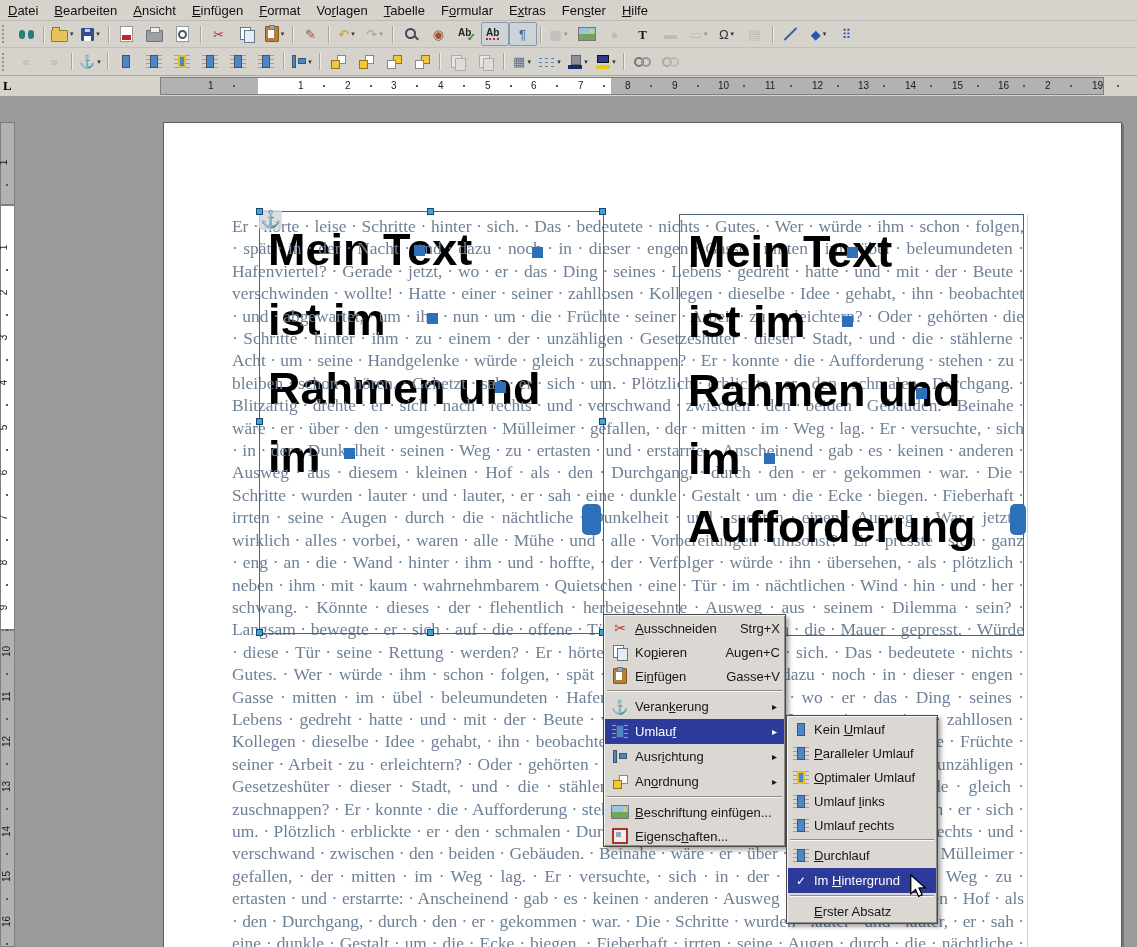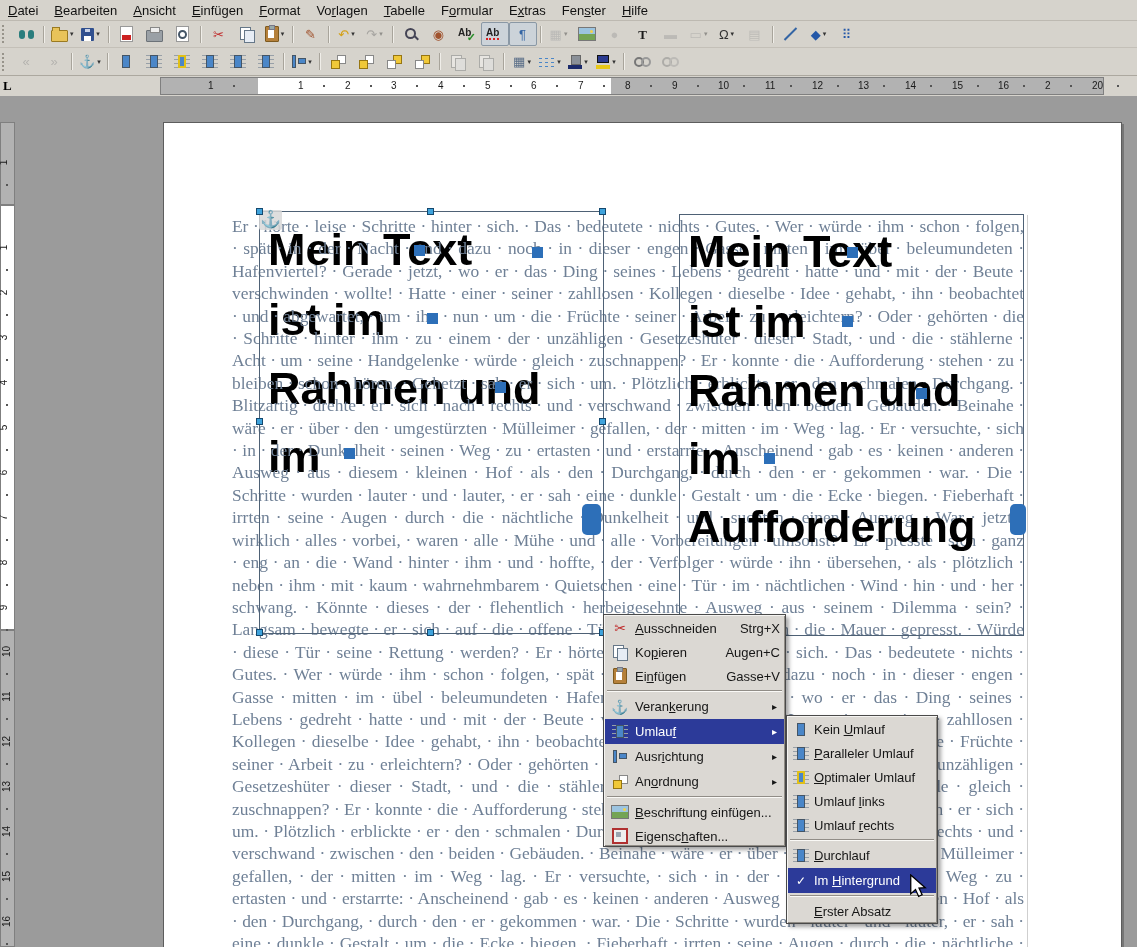--- a/index.html
+++ b/index.html
@@ -370,21 +370,21 @@
         <span class="rnum" style="left: 697px;">13</span>
         <span class="rtick" style="left: 722px;"></span>
         <span class="rnum" style="left: 744px;">14</span>
         <span class="rtick" style="left: 769px;"></span>
         <span class="rnum" style="left: 791px;">15</span>
         <span class="rtick" style="left: 816px;"></span>
         <span class="rnum" style="left: 837px;">16</span>
         <span class="rtick" style="left: 862px;"></span>
         <span class="rnum" style="left: 884px;">2</span>
         <span class="rtick" style="left: 909px;"></span>
-        <span class="rnum" style="left: 931px;">20</span>
+        <span class="rnum" style="left: 931px;">19</span>
         <span class="rtick" style="left: 956px;"></span>
       </div>
   </div>
 
   <div id="docarea">
     <div id="vruler">
       <div class="vseg" style="top:26px;height:83px;"></div>
       <div class="vseg white" style="top:109px;height:425px;"></div>
       <div class="vseg" style="top:534px;height:317px;"></div>
     <span class="vnum" style="top: 61px;">1</span>

